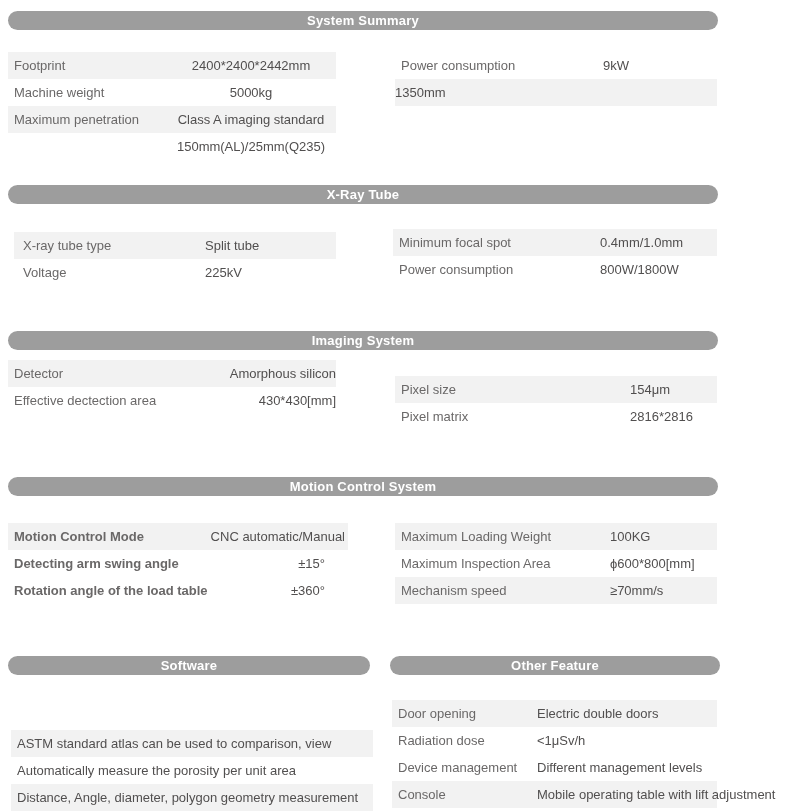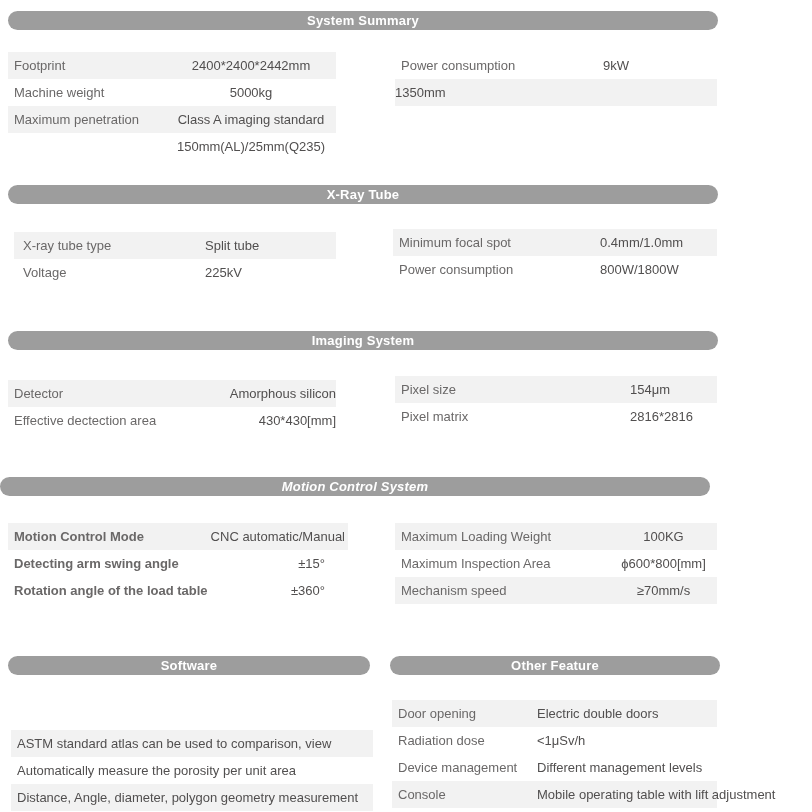--- a/index.html
+++ b/index.html
@@ -20,21 +20,21 @@
     background: #9d9d9d;
     color: #ffffff;
     text-align: center;
     font-size: 13px;
     font-weight: bold;
     letter-spacing: 0.2px;
   }
   .p1  { left: 8px;   top: 11px;  width: 710px; }
   .p2  { left: 8px;   top: 185px; width: 710px; }
   .p3  { left: 8px;   top: 331px; width: 710px; }
-  .p4  { left: 0;   top: 477px; width: 710px; font-style: italic; }
+  .p4  { left: 8px;   top: 477px; width: 710px; }
   .p5a { left: 8px;   top: 656px; width: 362px; }
   .p5b { left: 390px; top: 656px; width: 330px; }
 
   
   .tbl { position: absolute; }
   .row {
     display: flex;
     align-items: center;
     height: 27px;
     font-size: 13px;
@@ -42,21 +42,21 @@
   }
   .row.shaded { background: #f2f2f2; }
   .lbl { color: #6a6868; padding-left: 6px; white-space: nowrap; }
   .val { color: #514f4f; white-space: nowrap; }
   .txt { color: #514f4f; padding-left: 6px; white-space: nowrap; }
 
   .t-s1l { left: 8px;   top: 52px;  width: 328px; }
   .t-s1r { left: 395px; top: 52px;  width: 322px; }
   .t-s2l { left: 14px;  top: 232px; width: 322px; }
   .t-s2r { left: 393px; top: 229px; width: 324px; }
-  .t-s3l { left: 8px;   top: 380px; width: 328px; }
+  .t-s3l { left: 8px;   top: 360px; width: 328px; }
   .t-s3r { left: 395px; top: 376px; width: 322px; }
   .t-s4l { left: 8px;   top: 523px; width: 340px; }
   .t-s4r { left: 395px; top: 523px; width: 322px; }
   .t-s5l { left: 11px;   top: 700px; width: 362px; margin-top: 30px; }
   .t-s5r { left: 392px; top: 700px; width: 325px; }
 
   
   .t-s1l .lbl { flex: 0 0 160px; }
   .t-s1l .val { flex: 1; text-align: center; padding-right: 2px; }
   .t-s1r .lbl { flex: 0 0 208px; }
@@ -66,21 +66,21 @@
   .t-s2r .lbl { flex: 0 0 207px; }
   .t-s2r .val { flex: 1; }
   .t-s3l .lbl { flex: 0 0 205px; }
   .t-s3l .val { flex: 1; text-align: right; }
   .t-s3r .lbl { flex: 0 0 235px; }
   .t-s3r .val { flex: 1; }
   .t-s4l .lbl { flex: 0 0 auto; font-weight: bold; }
   .t-s4l .val { flex: 1; text-align: right; padding-right: 23px; }
   .t-s4l .row:first-child .val { padding-right: 3px; }
   .t-s4r .lbl { flex: 0 0 215px; }
-  .t-s4r .val { flex: 1; text-align: center; }
+  .t-s4r .val { flex: 1; }
   .t-s5r .lbl { flex: 0 0 145px; }
   .t-s5r .val { flex: 1; overflow: visible; }
 </style>
 </head>
 <body>
 
 <div class="page">
 
   <div class="pill p1">System Summary</div>
 

